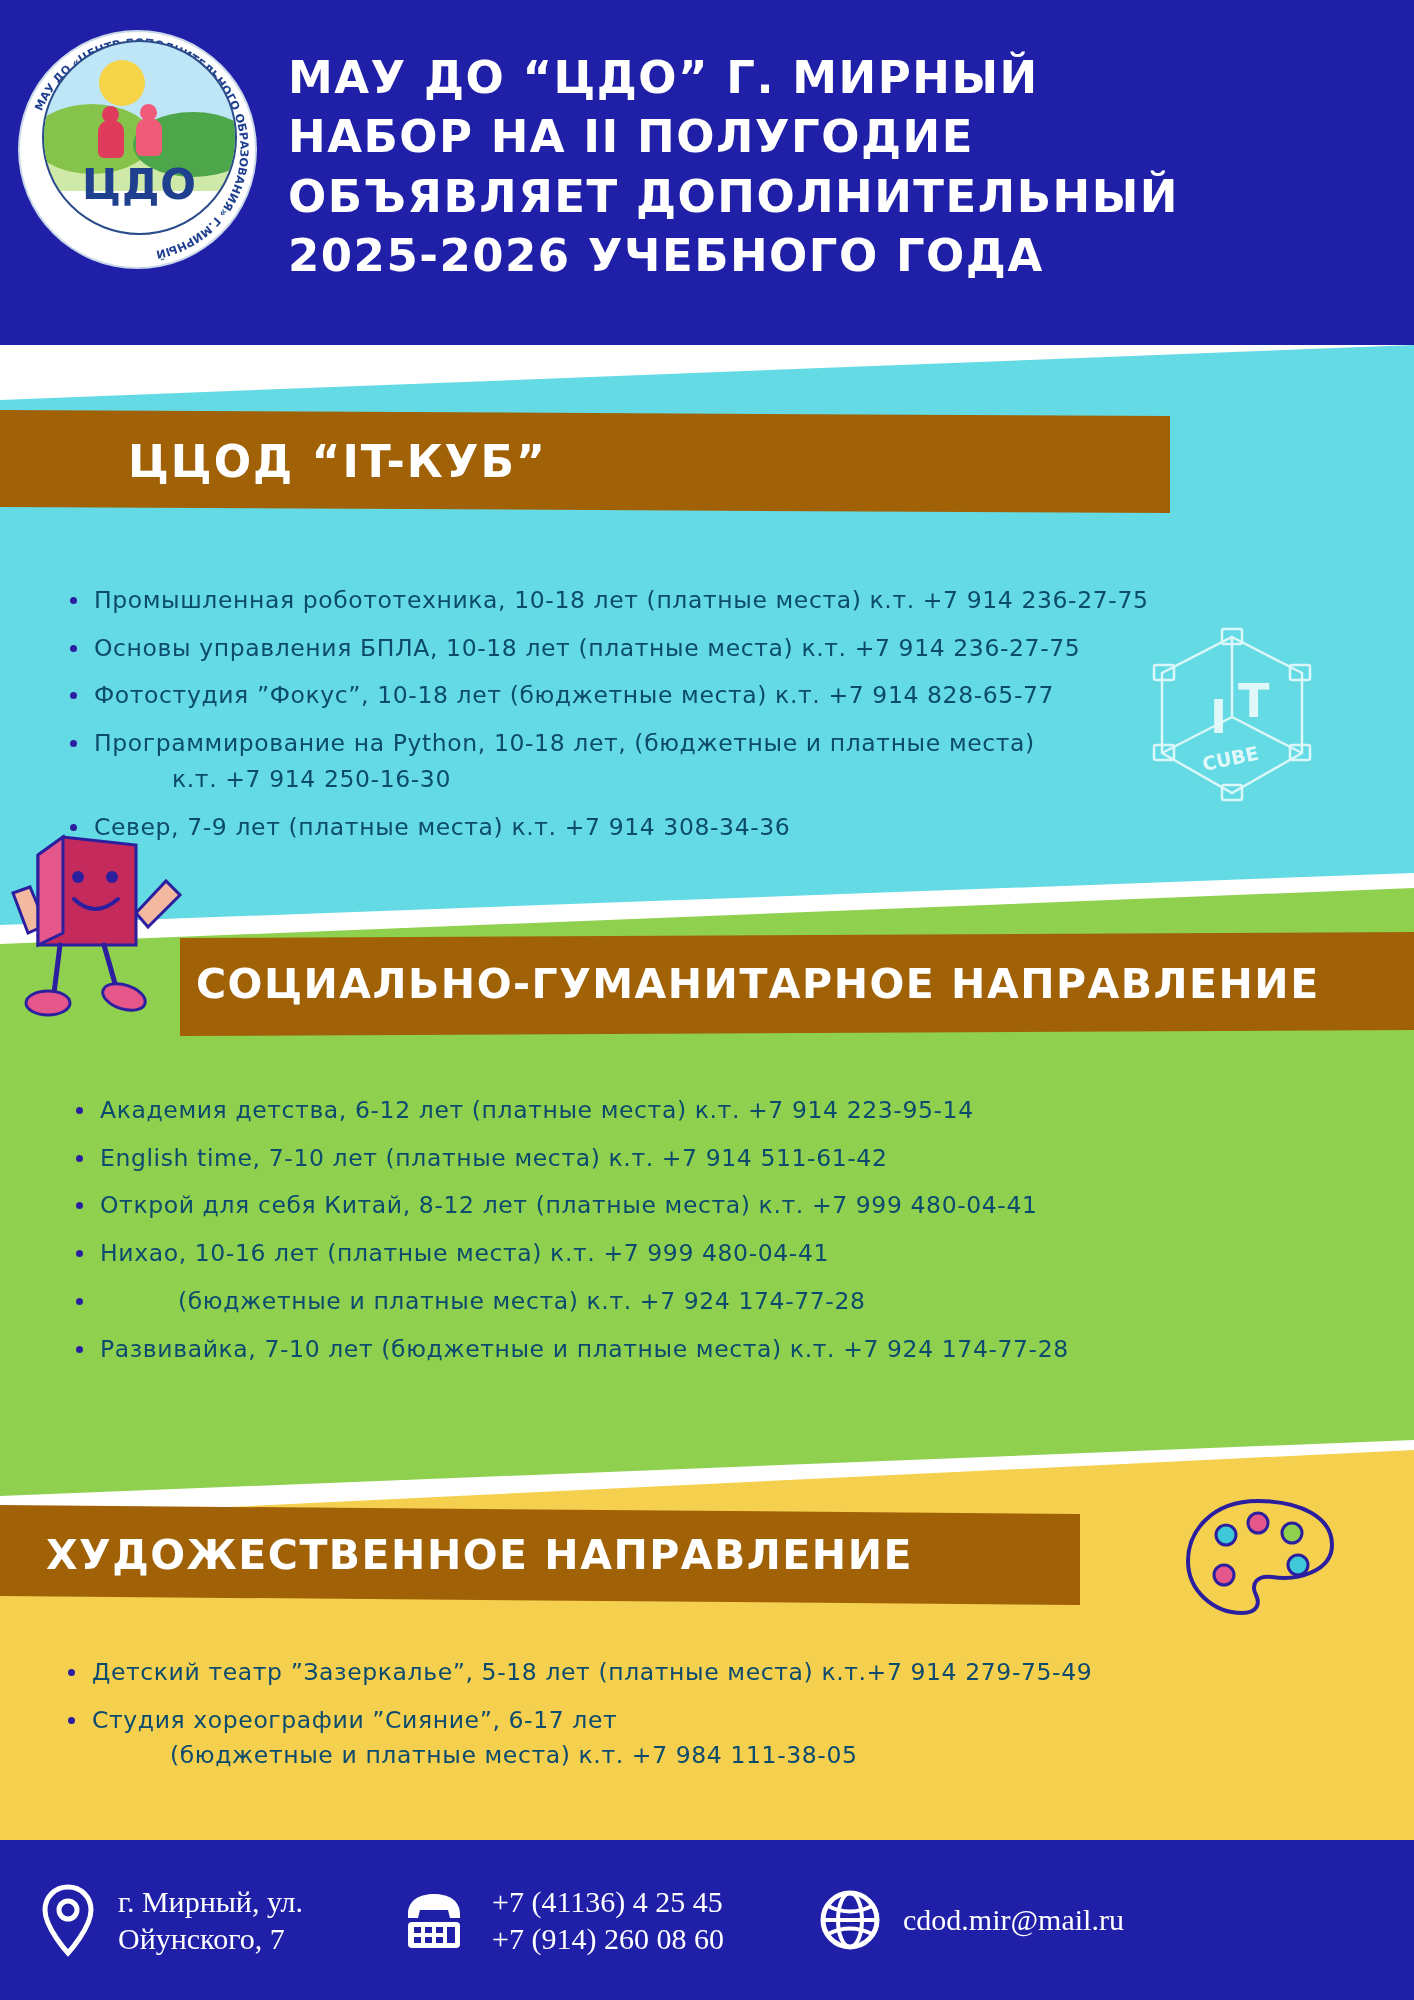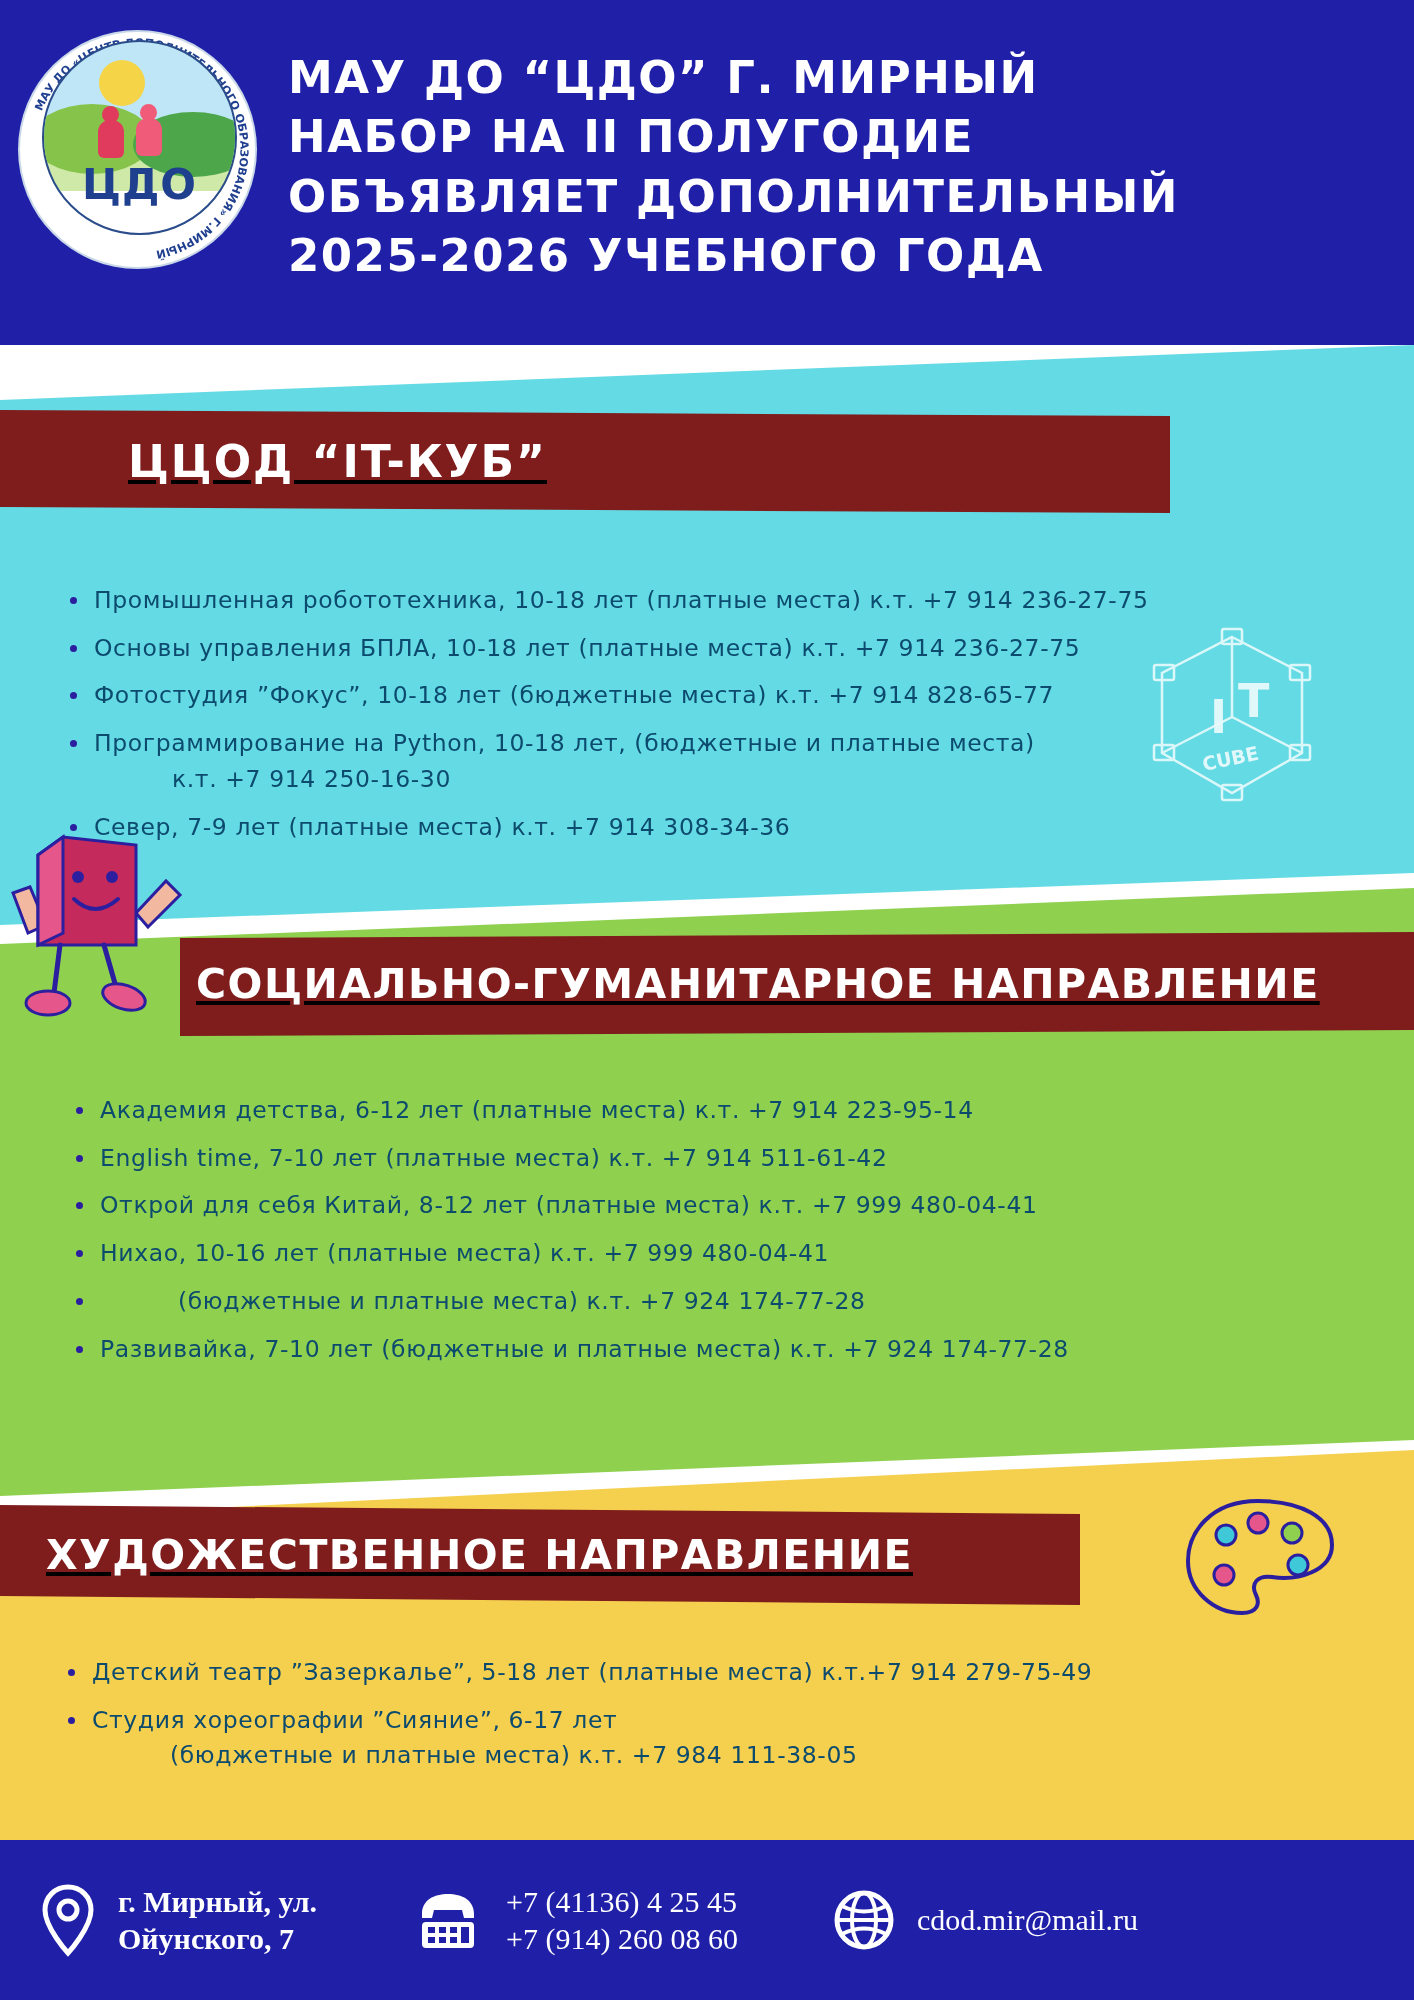--- a/index.html
+++ b/index.html
@@ -128,24 +128,23 @@
   }
   .sec-it-bg {
     position: absolute;
     left: 0; top: 0;
     width: 1414px; height: 580px;
     background: #64dbe4;
     clip-path: polygon(0 55px, 1414px 0px, 1414px 528px, 0px 580px);
   }
   .banner {
     position: absolute;
-    background: #7f1d1d;
+    background: #a16207;
     display: flex;
     align-items: center;
-    text-decoration: underline;
   }
   .banner-it {
     left: 0;
     top: 65px;
     width: 1170px;
     height: 103px;
     clip-path: polygon(0 0, 1170px 6px, 1170px 103px, 0 97px);
   }
   .banner-it .banner-text {
     margin-left: 128px;
@@ -312,21 +311,21 @@
     align-items: center;
   }
   .footer-item {
     display: flex;
     align-items: center;
     color: #ffffff;
     font-family: "Liberation Serif", serif;
     font-size: 30px;
     line-height: 1.25;
   }
-  .f-addr { margin-left: 40px; font-weight: bold; }
+  .f-addr { margin-left: 40px; }
   .f-phone { margin-left: 95px; }
   .f-mail { margin-left: 95px; }
   .footer-icon {
     margin-right: 22px;
     flex: 0 0 auto;
   }
 </style>
 </head>
 <body>
 

